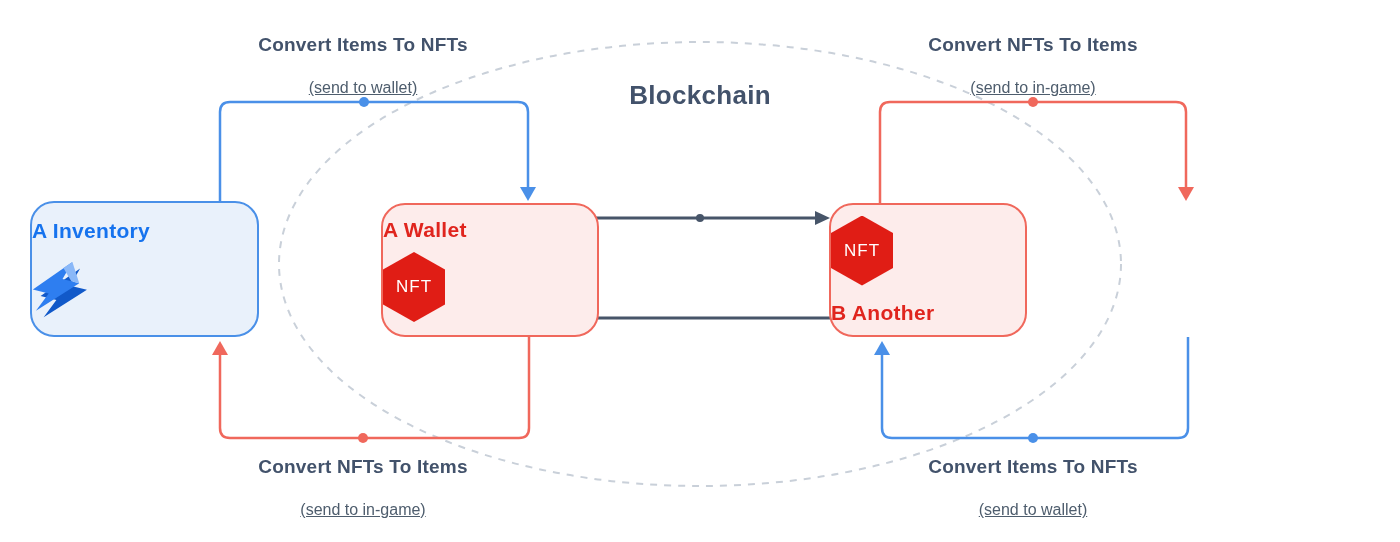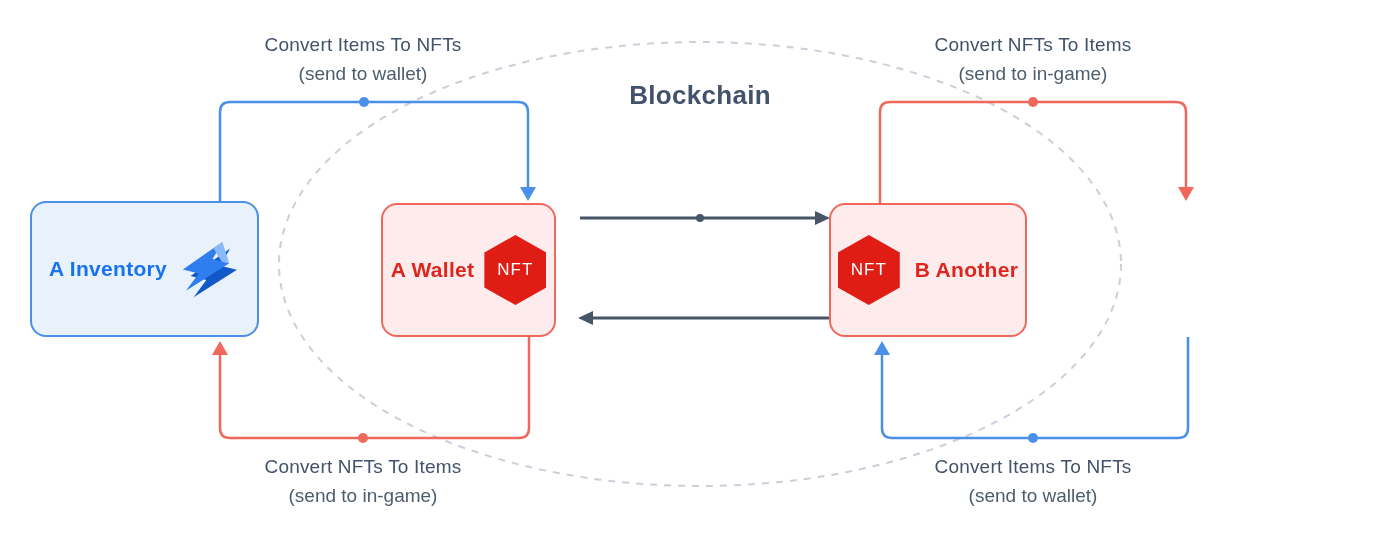--- a/index.html
+++ b/index.html
@@ -17,58 +17,59 @@
   .head-blue{fill:var(--blue,#4a90e8);stroke:none;}
   .head-red{fill:var(--red,#f0685c);stroke:none;}
   .head-dark{fill:var(--slate,#475569);stroke:none;}
   .dot-blue{fill:var(--blue,#4a90e8);}
   .dot-red{fill:var(--red,#f0685c);}
   .dot-dark{fill:var(--slate,#475569);}
   .ellipse-dashed{stroke:var(--gray_dash,#c9d0d9);stroke-width:2;fill:none;stroke-dasharray:7 7;}
 
   .node{
     position:absolute;
-    display:flex;align-items:center;justify-content:center;
+    display:flex;justify-content:center;
     gap:15px;
-    border-radius:16px;
+    border-radius:24px;
     box-sizing:border-box;
     border:2px solid transparent;
+    flex-direction:column;
   }
   .node-blue{
     background:var(--blue_fill,#e9f1fb);
     border-color:var(--blue,#4a90e8);
   }
   .node-red{
     background:var(--red_fill,#fdeceb);
     border-color:var(--red,#f0685c);
   }
   .node-label{font-size:21px;font-weight:bold;letter-spacing:.3px;}
   .node-blue .node-label{color:var(--blue_text,#1673ee);}
   .node-red .node-label{color:var(--red_text,#e0251e);}
 
   #node-a-inventory{left:30px;top:201px;width:229px;height:136px;}
-  #node-a-wallet{left:381px;top:203px;width:175px;height:134px;gap:10px;}
+  #node-a-wallet{left:381px;top:203px;width:218px;height:134px;gap:10px;}
   #node-b-wallet{left:829px;top:203px;width:198px;height:134px;}
   #node-b-inventory{left:1139px;top:201px;width:229px;height:136px;}
 
   .nft-badge{
     width:62px;height:70px;
     background:var(--nft_red,#e01d15);
     clip-path:polygon(50% 0%,100% 25%,100% 75%,50% 100%,0% 75%,0% 25%);
     display:flex;align-items:center;justify-content:center;
     color:#ffffff;font-size:17px;font-weight:normal;letter-spacing:1px;
   }
   .bolt{width:58px;height:62px;display:block;}
 
   .flow-label{
     position:absolute;transform:translateX(-50%);
     text-align:center;white-space:nowrap;
   }
-  .flow-title{font-size:19px;font-weight:normal;color:var(--label,#3d4f63);letter-spacing:.2px;}
-  .flow-sub{font-size:19px;font-weight:normal;color:var(--sublabel,#4e5d6d);margin-top:7px;}
+  .flow-title{font-size:19px;font-weight:bold;color:var(--label,#3d4f63);letter-spacing:.2px;}
+  .flow-sub{font-size:16px;font-weight:normal;color:var(--sublabel,#4e5d6d);margin-top:23px;text-decoration:underline;}
 
   .diagram-title{
     position:absolute;left:700px;top:80px;transform:translateX(-50%);
     font-size:26px;font-weight:bold;color:var(--label,#44556b);letter-spacing:.3px;
   }
   .transfer-label{
     position:absolute;left:702px;top:230px;transform:translateX(-50%);
     text-align:center;font-size:19px;font-weight:bold;
     color:var(--label,#44556b);line-height:28px;white-space:nowrap;
   }

